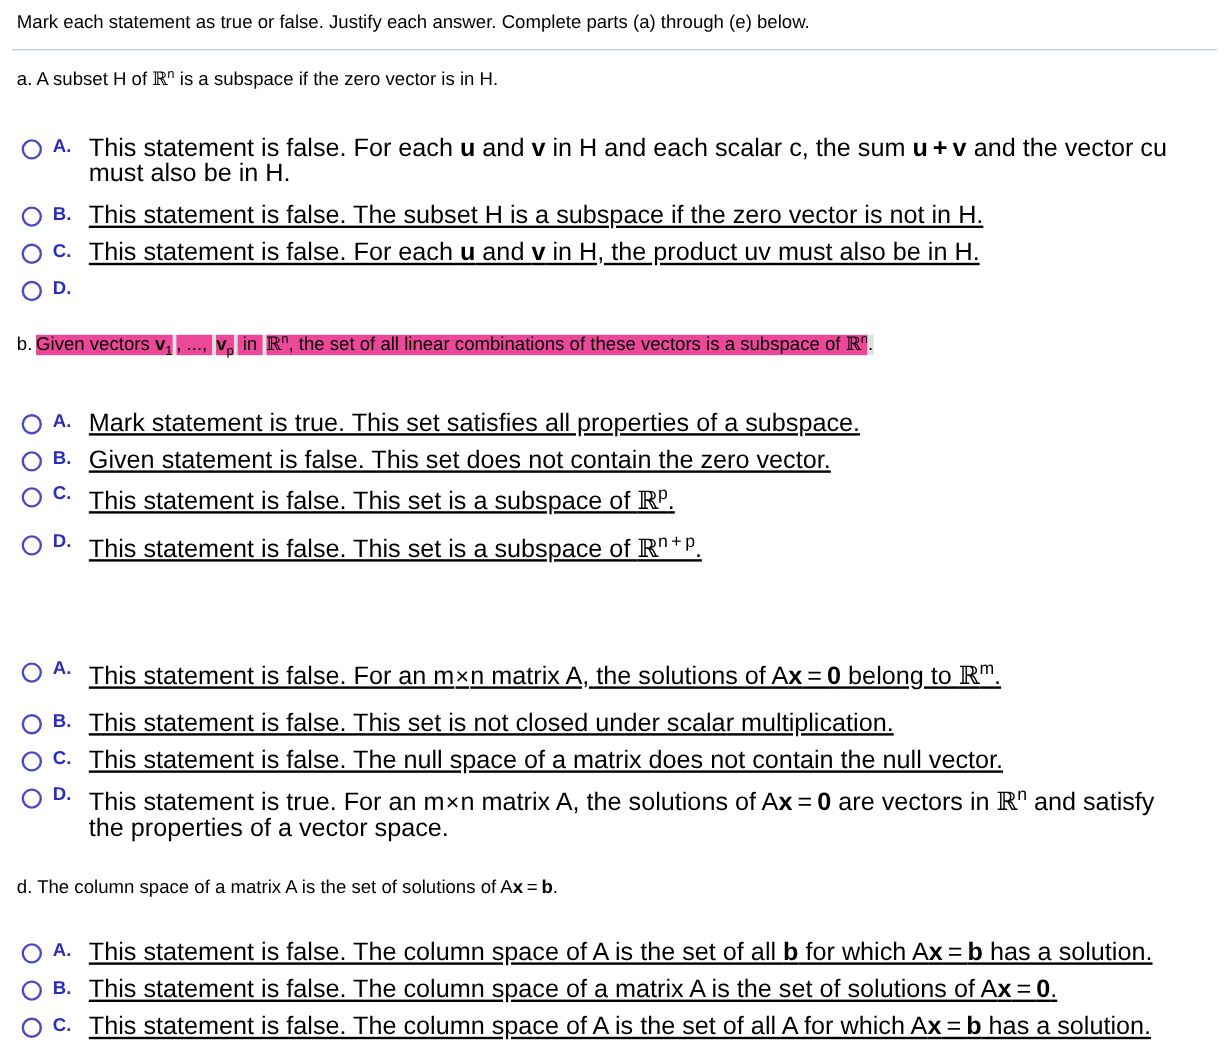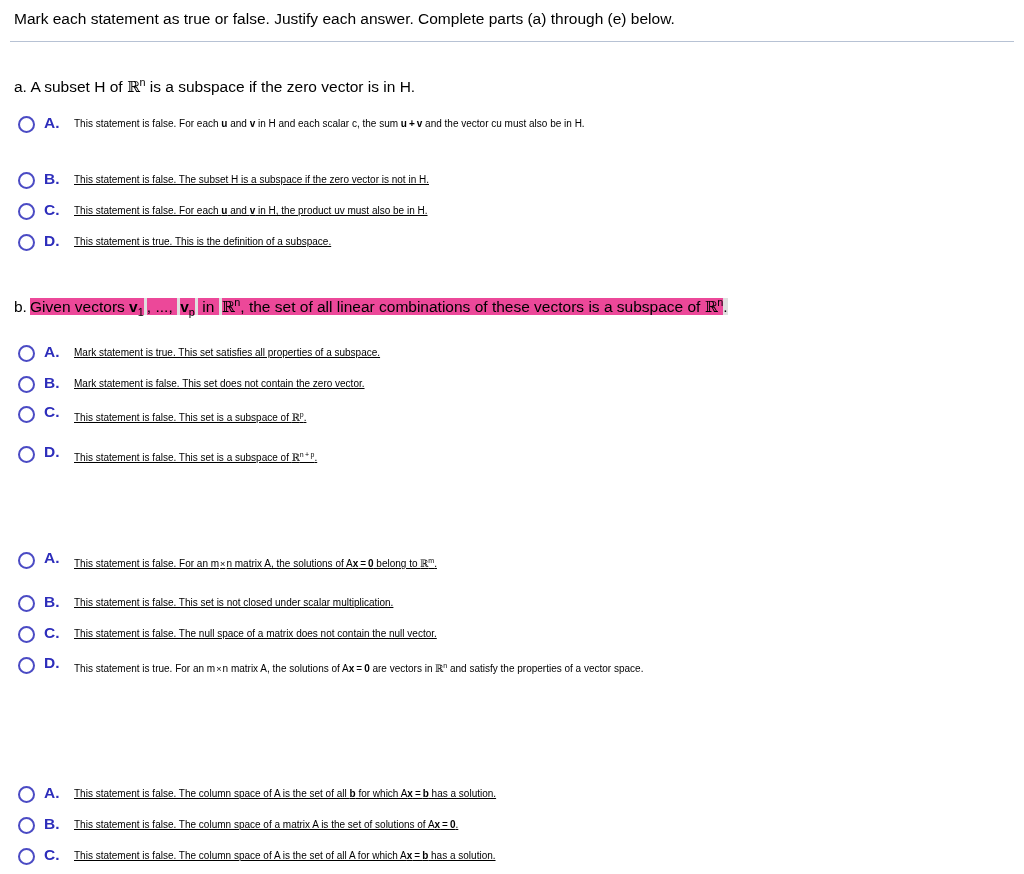--- a/index.html
+++ b/index.html
@@ -39,21 +39,20 @@
     background: #b7c2d4;
   }
 
   
   .stem {
     position: absolute;
     left: 14px;
     font-size: 15.5px;
     line-height: 21px;
     white-space: nowrap;
-    margin-top: 20px;
   }
 
   
   .opt {
     position: absolute;
     left: 18px;
     display: flex;
     align-items: flex-start;
   }
   .radio {
@@ -68,21 +67,21 @@
   .letter {
     flex: 0 0 auto;
     width: 30px;
     margin-left: 9px;
     font-size: 15.5px;
     font-weight: bold;
     color: #2d2dbb;
     line-height: 20px;
   }
   .otext {
-    font-size: 10px;
+    font-size: 21px;
     line-height: 21px;
   }
   
   .opt.math .letter { line-height: 17px; }
   .opt.math .otext { position: relative; top: 4px; }
 
   
   .bb {
     font-family: "DejaVu Serif", serif;
     font-weight: 400;
@@ -129,37 +128,36 @@
 
   <div class="opt" style="top:200px;">
     <span class="radio"></span>
     <span class="letter">C.</span>
     <span class="otext nowrap">This statement is false. For each <span class="bold">u</span> and <span class="bold">v</span> in H, the product uv must also be in H.</span>
   </div>
 
   <div class="opt" style="top:231px;">
     <span class="radio"></span>
     <span class="letter">D.</span>
-    <span class="otext nowrap">This statement is true. This is the definition of a subspace.</span>
   </div>
 
   <div class="stem" style="top:275px; line-height:24px;">
     <span><span>b. </span><span class="hl">Given vectors <span class="bold">v</span><sub>1</sub></span><span class="hl-light"> </span><span class="hl">,&nbsp;...,&nbsp;</span><span class="hl-light"> </span><span class="hl"><span class="bold">v</span><sub>p</sub></span><span class="hl-light"> </span><span class="hl">&nbsp;in&nbsp;</span><span class="hl-light"> </span><span class="hl"><span class="bb">ℝ</span><sup>n</sup></span><span class="hl">, the set of all linear combinations of these vectors is a subspace of <span class="bb">ℝ</span><sup>n</sup></span><span class="hl-light">.</span></span>
   </div>
 
   <div class="opt" style="top:342px;">
     <span class="radio"></span>
     <span class="letter">A.</span>
     <span class="otext nowrap">Mark statement is true. This set satisfies all properties of a subspace.</span>
   </div>
 
   <div class="opt" style="top:373px;">
     <span class="radio"></span>
     <span class="letter">B.</span>
-    <span class="otext nowrap">Mark statement is false. This set does not contain the zero vector.</span>
+    <span class="otext nowrap">Given statement is false. This set does not contain the zero vector.</span>
   </div>
 
   <div class="opt math" style="top:403px;">
     <span class="radio"></span>
     <span class="letter">C.</span>
     <span class="otext nowrap">This statement is false. This set is a subspace of <span class="bb">ℝ</span><sup>p</sup>.</span>
   </div>
 
   <div class="opt math" style="top:443px;">
     <span class="radio"></span>
@@ -185,20 +183,23 @@
     <span class="letter">C.</span>
     <span class="otext nowrap">This statement is false. The null space of a matrix does not contain the null vector.</span>
   </div>
 
   <div class="opt math" style="top:654px; width:960px;">
     <span class="radio"></span>
     <span class="letter">D.</span>
     <span class="otext">This statement is true. For an m<span class="times">×</span>n matrix A, the solutions of A<span class="bold">x</span> = <span class="bold">0</span> are vectors in <span class="bb">ℝ</span><sup>n</sup> and satisfy the properties of a vector space.</span>
   </div>
 
+  <div class="stem" style="top:729px;">
+    <span>d. The column space of a matrix A is the set of solutions of A<span class="bold">x</span> = <span class="bold">b</span>.</span>
+  </div>
 
   <div class="opt" style="top:783px;">
     <span class="radio"></span>
     <span class="letter">A.</span>
     <span class="otext nowrap">This statement is false. The column space of A is the set of all <span class="bold">b</span> for which A<span class="bold">x</span> = <span class="bold">b</span> has a solution.</span>
   </div>
 
   <div class="opt" style="top:814px;">
     <span class="radio"></span>
     <span class="letter">B.</span>

